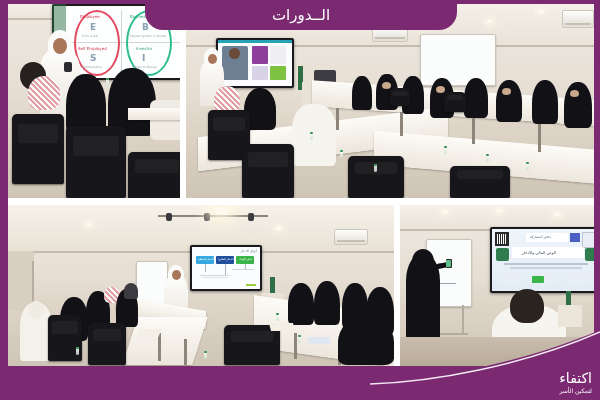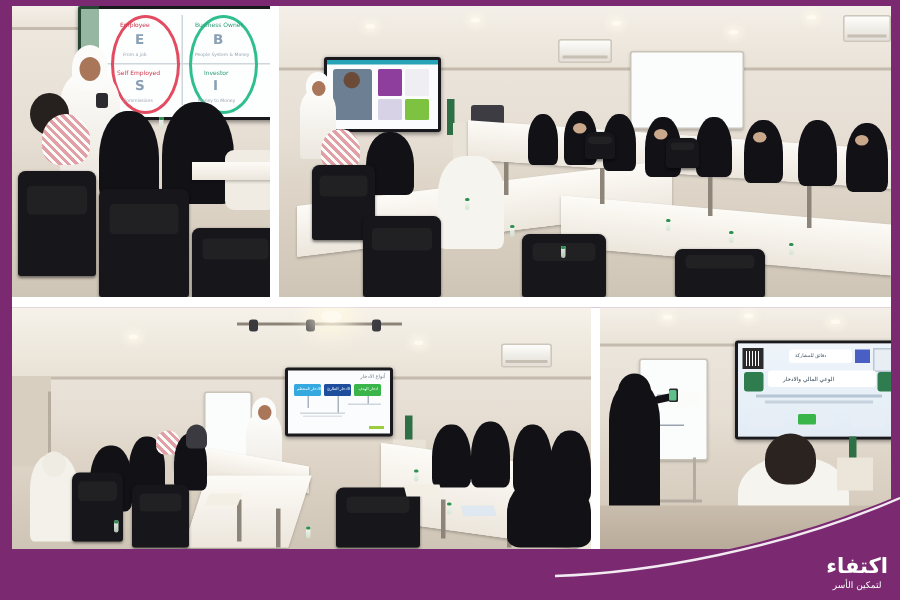--- a/index.html
+++ b/index.html
@@ -82,21 +82,21 @@
   .swoosh{
     position:absolute;right:0;bottom:0;width:230px;height:70px;z-index:5;
     overflow:hidden;pointer-events:none;
   }
   .swoosh svg{display:block;}
 
   
   .logo{
     position:absolute;right:8px;bottom:6px;z-index:8;text-align:center;color:#fff;
   }
-  .logo-main{font-size:14px;line-height:1;letter-spacing:1px;font-weight:bold;}
+  .logo-main{font-size:14px;line-height:1;letter-spacing:1px;font-weight:normal;}
   .logo-sub{font-size:6px;line-height:1;margin-top:3px;letter-spacing:.3px;}
 
   
   .frame-left{position:absolute;left:0;top:0;width:8px;height:400px;background:#7b2a72;z-index:4;}
   .frame-right{position:absolute;right:0;top:0;width:6px;height:400px;background:#7b2a72;z-index:4;}
   .frame-top{position:absolute;left:0;top:0;width:600px;height:4px;background:#7b2a72;z-index:4;}
   .gutter-v{position:absolute;background:#ffffff;z-index:3;}
   .gutter-h{position:absolute;background:#ffffff;z-index:3;}
 </style>
 </head>
@@ -366,20 +366,23 @@
 
     <div class="gutter-v" style="left:180px;top:4px;width:6px;height:194px;"></div>
     <div class="gutter-h" style="left:8px;top:198px;width:586px;height:7px;"></div>
     <div class="gutter-v" style="left:394px;top:205px;width:6px;height:161px;"></div>
   </div>
 
   <div class="frame-left"></div>
   <div class="frame-right"></div>
   <div class="frame-top"></div>
 
+  <div class="title-banner">
+    <span class="title-text">الــدورات</span>
+  </div>
 
   <div class="swoosh">
     <svg width="230" height="70" viewBox="0 0 230 70">
       <path d="M230,0 L230,70 L0,70 L0,52 C60,50 150,34 230,0 Z" fill="#7b2a72"></path>
       <path d="M230,2 C152,36 62,52 0,54" stroke="#ffffff" stroke-width="1.6" fill="none" opacity=".9"></path>
     </svg>
   </div>
 
 
   <div class="logo">

